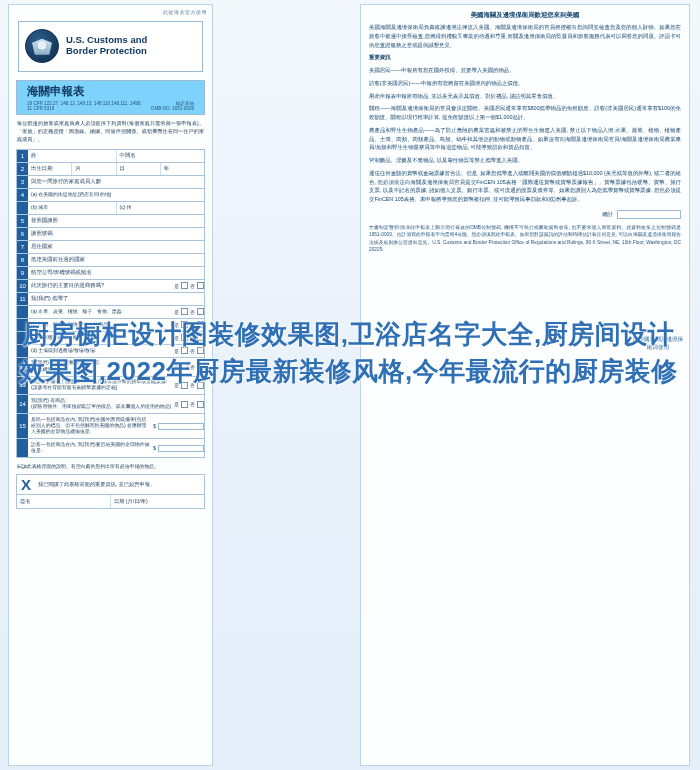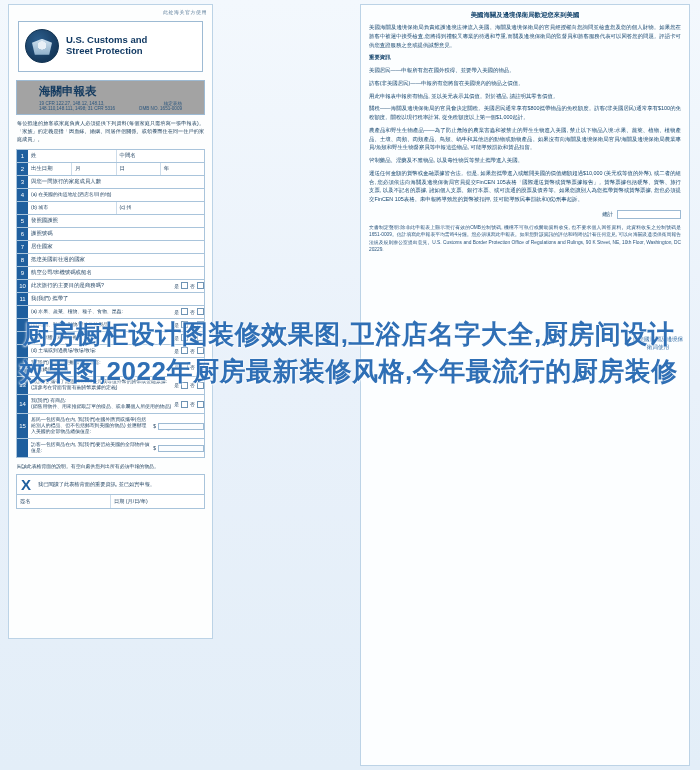--- a/index.html
+++ b/index.html
@@ -15,21 +15,21 @@
   .page {
     position: absolute;
     inset: 0;
     background: linear-gradient(180deg, #f3f8fd 0%, #e9f1fa 50%, #e3eef8 100%);
   }
 
   
   .form-left {
     position: absolute;
     left: 8px; top: 4px;
-    width: 205px; height: 635px;
+    width: 205px; height: 762px;
     background: #fdfefe;
     border: 1px solid #bcd3e6;
     padding: 4px 5px;
   }
   .stamp-note {
     text-align: right;
     font-size: 5px;
     color: #5e7f9c;
     letter-spacing: .5px;
   }
@@ -60,23 +60,23 @@
       radial-gradient(ellipse at 50% 40%, #e9f0f7 0 30%, transparent 31%),
       linear-gradient(180deg, #cfe0ee, #8fb0cb);
     clip-path: polygon(50% 0%, 100% 25%, 86% 100%, 14% 100%, 0% 25%);
   }
   .cbp-text { line-height: 1.15; }
   .cbp-text .l1 { font-size: 9.5px; color: #123a63; font-weight: bold; }
   .cbp-text .l2 { font-size: 9.5px; color: #123a63; font-weight: bold; }
 
   .form-title-bar {
     margin: 8px 2px 0 2px;
-    background: #a3a3a3;
+    background: #7dd3fc;
     border: 1px solid #9dbad3;
-    padding: 3px 22px;
+    padding: 3px 10px;
   }
   .form-title-bar .ft-main {
     font-size: 11.5px;
     color: #11395f;
     font-weight: bold;
   }
   .ft-sub {
     font-size: 4.6px;
     color: #2b567e;
     margin-top: 2px;
@@ -253,21 +253,21 @@
 
 <div class="page">
 
   <div class="form-left">
     <div class="stamp-note">此处海关官方使用</div>
 
     <div class="cbp-head">
       <div class="seal"></div>
       <div class="cbp-text">
         <div class="l1">U.S. Customs and</div>
-        <div class="l2">Street Protection</div>
+        <div class="l2">Border Protection</div>
       </div>
     </div>
 
     <div class="form-title-bar">
       <div class="ft-main">海關申報表</div>
       <div class="ft-sub">
         <span>19 CFR 122.27, 148.12, 148.13, 148.110,148.111, 1498; 31 CFR 5316</span>
         <span class="right">
           <span>核定表格</span><br>
           <span>OMB NO. 1651-0009</span>

